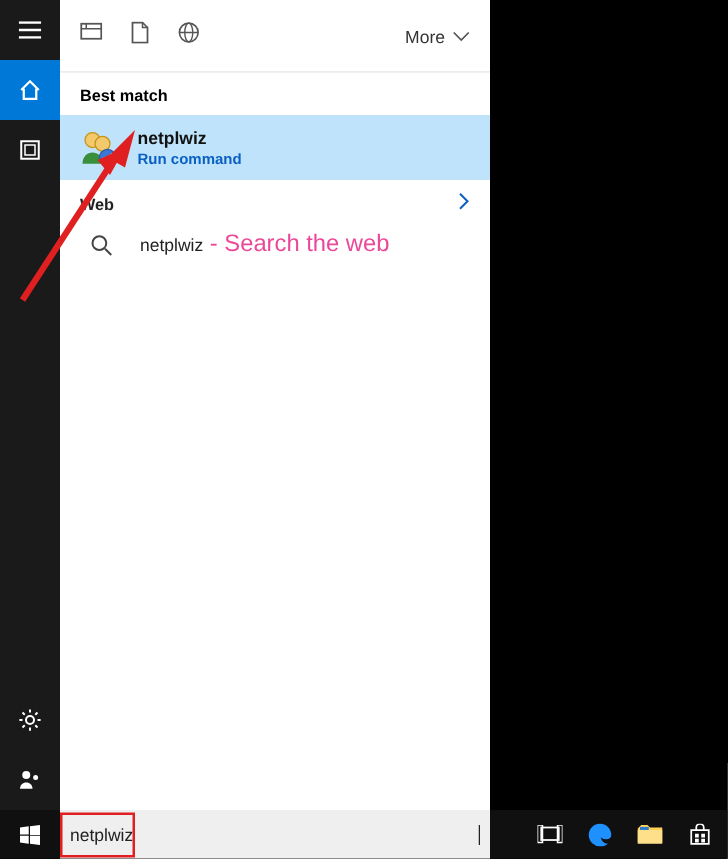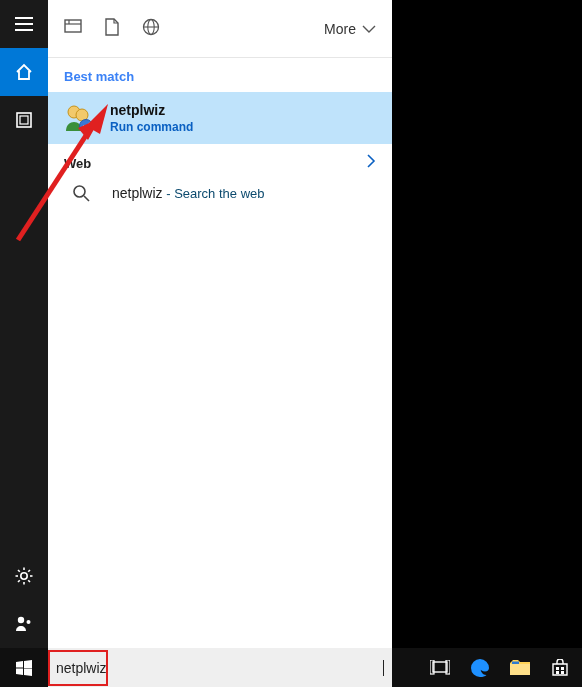--- a/index.html
+++ b/index.html
@@ -16,34 +16,34 @@
     .panel {
       position: absolute; left: 48px; top: 0; width: 344px; height: 648px;
       background: #fff; display: flex; flex-direction: column;
     }
     .panel-toolbar {
       height: 58px; display: flex; align-items: center; padding: 0 16px; gap: 22px;
       border-bottom: 1px solid #e6e6e6; color: #555;
     }
     .panel-toolbar .spacer { flex: 1; }
     .more { display: flex; align-items: center; gap: 6px; font-size: 14px; color: #333; }
-    .section-label { font-weight: 600; font-size: 13px; color: #3b82f6; padding: 11px 16px 8px; }
+    .section-label { font-weight: 600; font-size: 13px; color: #000000; padding: 11px 16px 8px; }
     .best-match {
       background: #bfe3fb; padding: 9px 16px 9px 14px; display: flex; align-items: center; gap: 14px;
     }
     .best-match .icon { width: 34px; height: 34px; display: flex; align-items: center; justify-content: center; position: relative; }
     .best-match .textcol .title { font-size: 14px; color: #111; font-weight: 600; }
     .best-match .textcol .sub { font-size: 12px; color: #0a60c2; margin-top: 2px; font-weight: bold; }
     .web-header { display: flex; align-items: center; justify-content: space-between; padding: 10px 16px 6px; }
     .web-header .lbl { font-weight: 600; font-size: 13px; color: #222; }
     .web-header .chev { color: #0a60c2; font-size: 16px; }
     .web-item { display: flex; align-items: center; gap: 14px; padding: 6px 16px; }
     .web-item .icon { width: 34px; display: flex; justify-content: center; color: #444; }
     .web-item .t1 { font-size: 14px; color: #222; }
-    .web-item .t2 { font-size: 13px; color: #0c4a6e; }
+    .web-item .t2 { font-size: 19px; color: #ec4899; }
     .panel-grow { flex: 1; }
     .taskbar {
       position: absolute; left: 0; bottom: 0; width: 582px; height: 39px;
       background: #101010; display: flex; align-items: center;
     }
     .start { width: 48px; height: 39px; display: flex; align-items: center; justify-content: center; color: #fff; }
     .searchbox {
       width: 344px; height: 39px; background: #efefef; display: flex; align-items: center;
       padding: 0 8px; font-size: 14px; color: #222; position: relative;
     }

